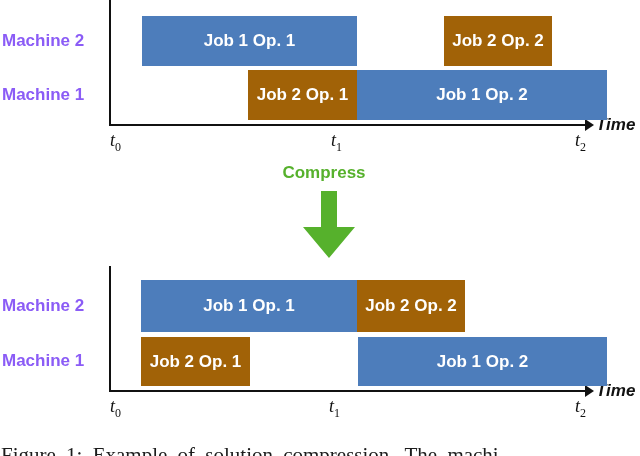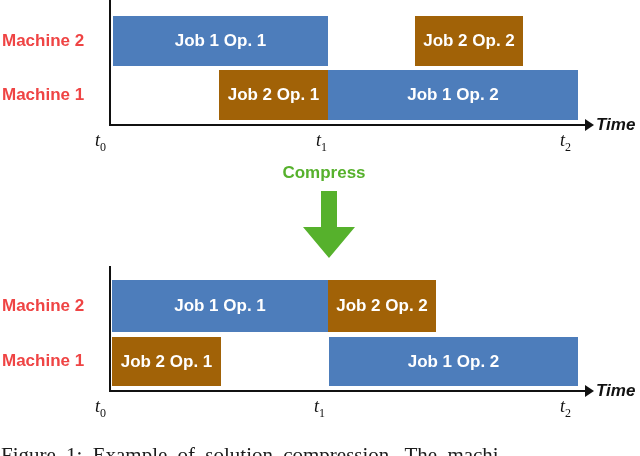--- a/index.html
+++ b/index.html
@@ -12,31 +12,31 @@
   .axis-arrowhead{
     position:absolute;width:0;height:0;
     border-top:6px solid transparent;border-bottom:6px solid transparent;
     border-left:9px solid #111;
   }
   .time-label{
     position:absolute;font-weight:bold;font-size:17px;color:#111;
     white-space:nowrap;line-height:18px;font-style:italic;
   }
   .machine-label{
-    position:absolute;left:2px;font-weight:bold;font-size:17px;color:#ef4444;
+    position:absolute;left:2px;font-weight:bold;font-size:17px;color:#8b5cf6;
     white-space:nowrap;line-height:18px;
   }
   .bar{
     position:absolute;display:flex;align-items:center;justify-content:center;
-    color:#ffffff;font-weight:bold;font-size:17px;white-space:nowrap;
+    color:#ffffff;font-weight:bold;font-size:17px;white-space:nowrap;margin-left:29px;
   }
   .bar.blue{background:#4d7dbb;}
   .bar.orange{background:#a16207;}
   .tick{
-    position:absolute;width:26px;text-align:left;
+    position:absolute;width:26px;text-align:right;
     font-family:"Liberation Serif",serif;font-style:italic;
     font-size:18px;color:#111;line-height:20px;
   }
   .tick sub{font-size:12px;font-style:normal;line-height:0;}
   .compress-label{
     position:absolute;left:254px;top:163px;width:140px;text-align:center;
     color:#56b12c;font-weight:bold;font-size:17px;line-height:19px;
   }
   .compress-arrow{position:absolute;left:299px;top:191px;}
   .caption{

